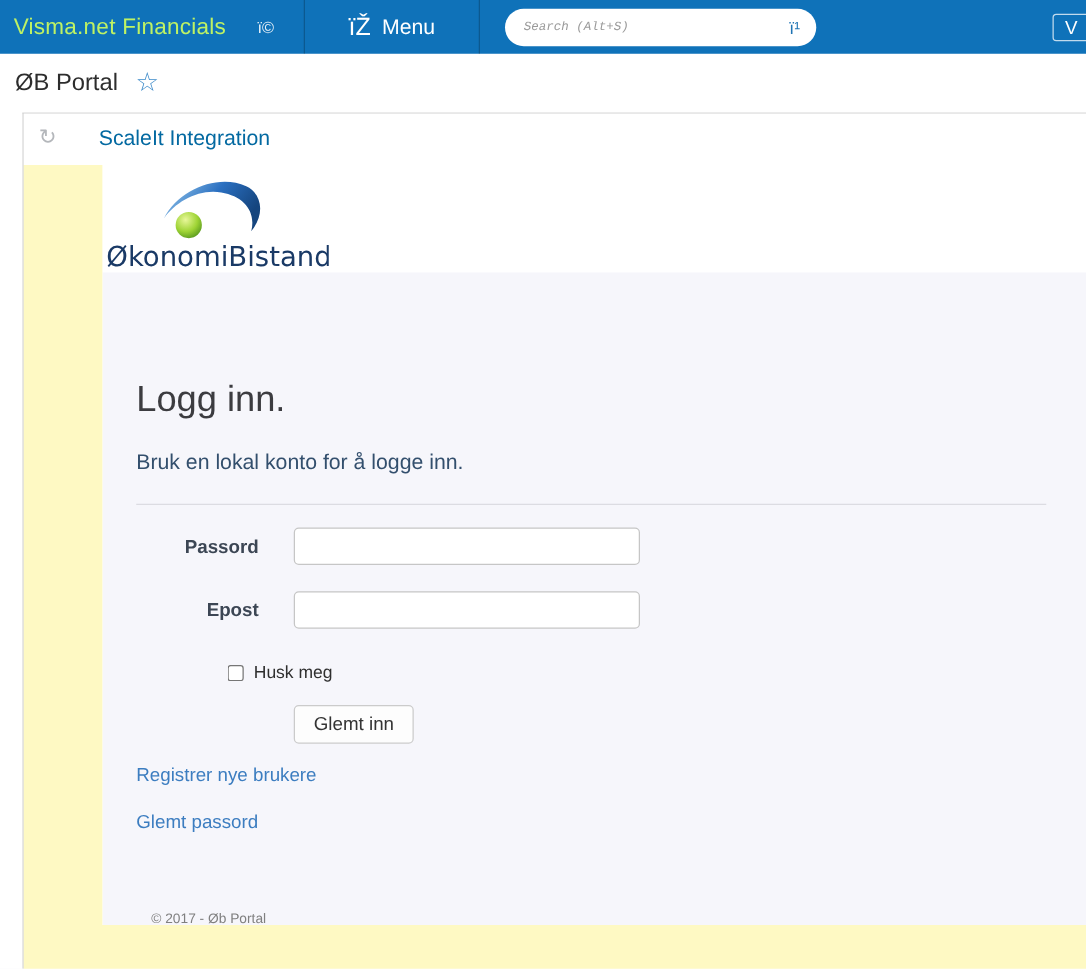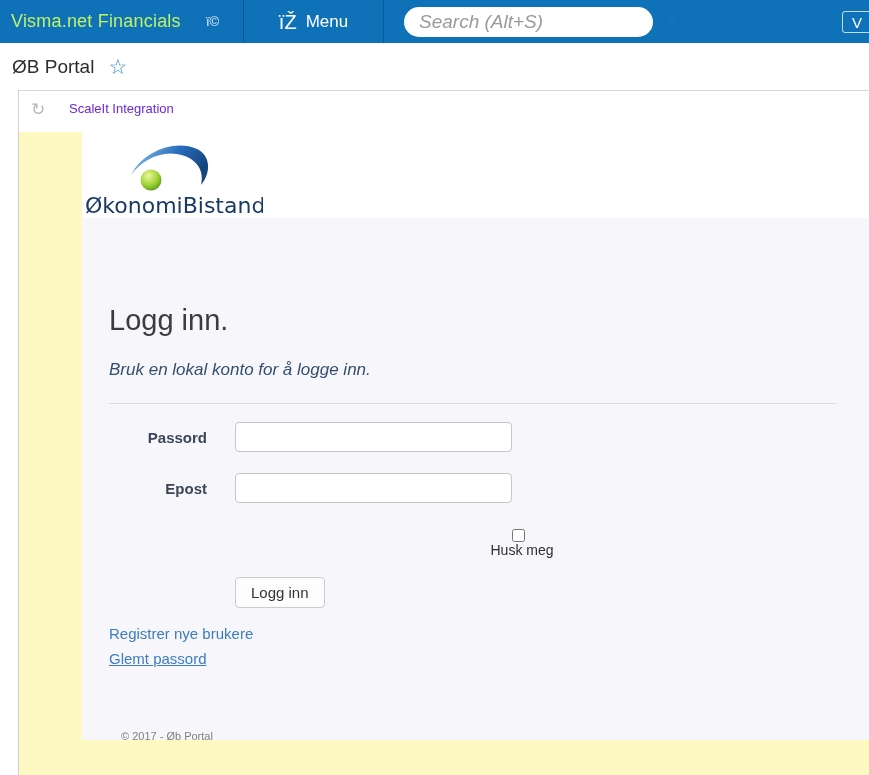--- a/index.html
+++ b/index.html
@@ -31,21 +31,21 @@
     display:flex;align-items:center;justify-content:center;gap:9px;
   }
   .topbar .menu-icon{font-size:20px;line-height:1;}
   .topbar .menu-label{font-size:17px;}
   .search-box{
     position:absolute;left:404px;top:7px;width:249px;height:30px;
     background:#fff;border-radius:16px;display:flex;align-items:center;
   }
   .search-box input{
     flex:1;border:none;outline:none;background:transparent;
-    font-family:Liberation Sans, sans-serif;font-size:19px;color:#701a75;
+    font-family:Liberation Mono, monospace;font-size:10px;color:#701a75;
     padding:0 4px 0 15px;
   }
   .search-box input::placeholder{color:#9a9a9a;font-style:italic;}
   .search-shortcut{
     padding-right:13px;font-size:14px;color:#1f74b4;white-space:nowrap;
   }
   .user-btn{
     position:absolute;left:842px;top:11px;height:22px;width:70px;
     border:1px solid rgba(255,255,255,0.75);border-radius:3px;
     color:#fff;font-size:15px;line-height:21px;padding-left:9px;cursor:pointer;
@@ -63,75 +63,75 @@
     border-left:1px solid #d0d0d0;border-top:1px solid #d8d8d8;
     box-sizing:border-box;background:#fff;
   }
   .tabbar{
     height:41px;background:#ffffff;position:relative;
   }
   .refresh-icon{
     position:absolute;left:12px;top:10px;font-size:17px;color:#b4b7bb;cursor:pointer;line-height:1;
   }
   .tab-title{
-    position:absolute;left:50px;top:10px;font-size:13px;color:#6d28d9;
+    position:absolute;left:60px;top:10px;font-size:17px;color:#0369a1;
   }
   .iframe-area{
     height:644px;background:#fef9c3;
   }
   .login-card{
     margin-left:63px;width:calc(100% - 63px);height:608px;background:#ffffff;
     box-sizing:border-box;overflow:hidden;
   }
   .logo-header{
     height:86px;background:#ffffff;overflow:hidden;
   }
   .logo-header svg{display:block;margin:3px 0 0 1px;}
   .login-content{
     height:522px;background:#f6f6fb;box-sizing:border-box;
     padding-left:27px;overflow:hidden;
   }
   .login-content h2{
     margin:0;padding-top:86px;font-size:29px;font-weight:400;color:#3c3c40;line-height:1.15;
   }
   .login-subtitle{
-    margin:23px 0 0 0;font-size:17px;color:#334f6d;font-style:italic;
+    margin:23px 0 0 0;font-size:17px;color:#334f6d;
   }
   .content-hr{
     margin:23px 0 0 0;border:none;border-top:1px solid #dcdce2;width:728px;height:0;
   }
   .form-row{display:flex;align-items:center;}
   .form-row.r1{margin-top:21px;}
   .form-row.r2{margin-top:18px;}
   .form-label{
     width:98px;text-align:right;font-size:15px;font-weight:bold;color:#3c4654;
   }
   .text-field{
     margin-left:28px;width:277px;height:30px;box-sizing:border-box;
     border:1px solid #c6c6c6;border-radius:4px;background:#fff;
     font-family:"Liberation Sans",sans-serif;font-size:14px;color:#333;padding:0 8px;outline:none;
   }
   .remember-row{
-    margin-top:26px;margin-left:58px;display:flex;align-items:center;flex-direction:column;
+    margin-top:26px;margin-left:73px;display:flex;align-items:flex-end;
   }
   .remember-row input{
     width:13px;height:13px;margin:0;cursor:pointer;
   }
   .remember-label{font-size:14px;color:#2f2f2f;margin-left:8px;cursor:pointer;}
   .login-btn{
     display:inline-block;margin-top:19px;margin-left:126px;
     background:#fdfdfd;border:1px solid #cbcbcb;border-radius:4px;
     font-family:"Liberation Sans",sans-serif;font-size:15px;color:#333;
     padding:6px 15px;cursor:pointer;
   }
   .aux-link{
     display:block;font-size:15px;color:#3c7dc0;text-decoration:none;cursor:pointer;width:max-content;
   }
   .aux-link.l1{margin-top:17px;}
-  .aux-link.l2{margin-top:8px;text-decoration:underline;}
+  .aux-link.l2{margin-top:20px;}
   .copyright{
     margin-top:63px;font-size:11px;color:#808080;margin-left:12px;
   }
 </style>
 </head>
 <body>
 
 <div class="topbar">
   <span class="brand">Visma.net Financials</span>
   <span class="brand-icon">ï©</span>
@@ -190,20 +190,20 @@
           <input class="text-field" type="password" value="" style="">
         </div>
         <div class="form-row r1">
           <span class="form-label">Epost</span>
           <input class="text-field" type="text" value="" style="">
         </div>
         <div class="remember-row">
           <input type="checkbox" style="">
           <span class="remember-label">Husk meg</span>
         </div>
-        <button class="login-btn">Logg inn</button>
+        <button class="login-btn">Glemt inn</button>
         <a class="aux-link l1">Registrer nye brukere</a>
         <a class="aux-link l2">Glemt passord</a>
         <div class="copyright">© 2017 - Øb Portal</div>
       </div>
     </div>
   </div>
 </div>
 
 </body></html>

